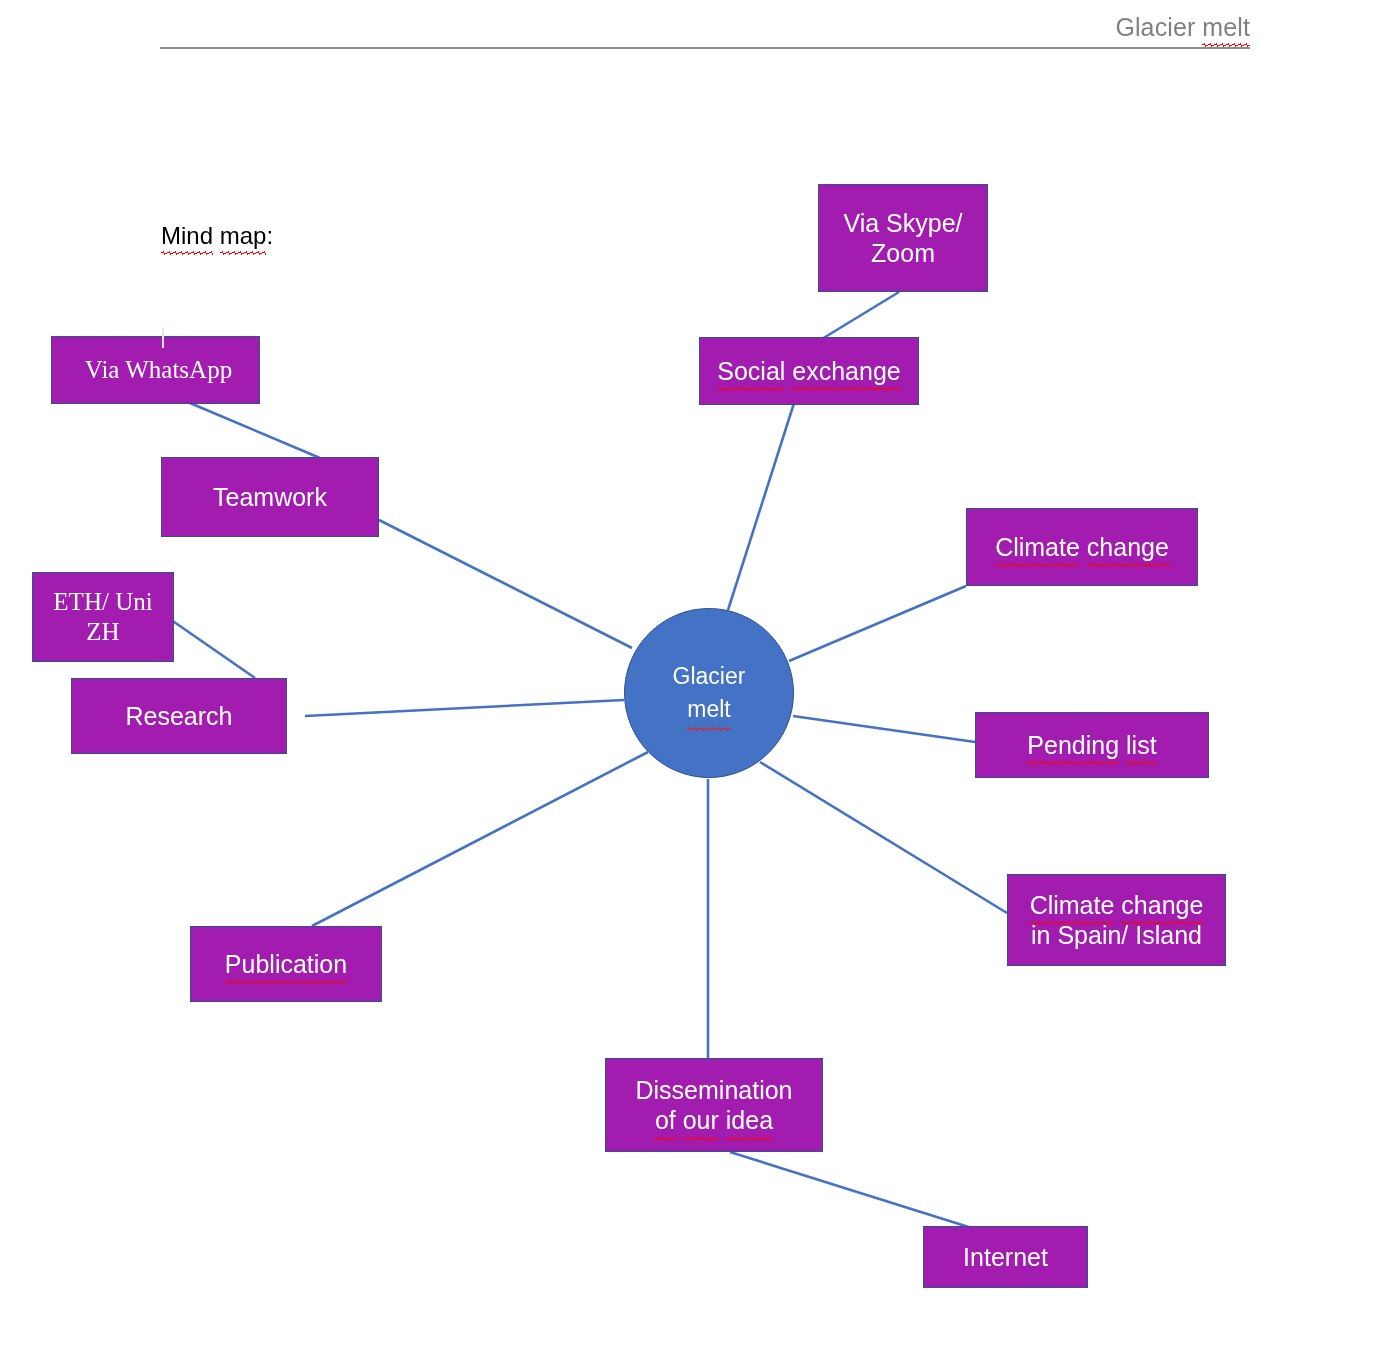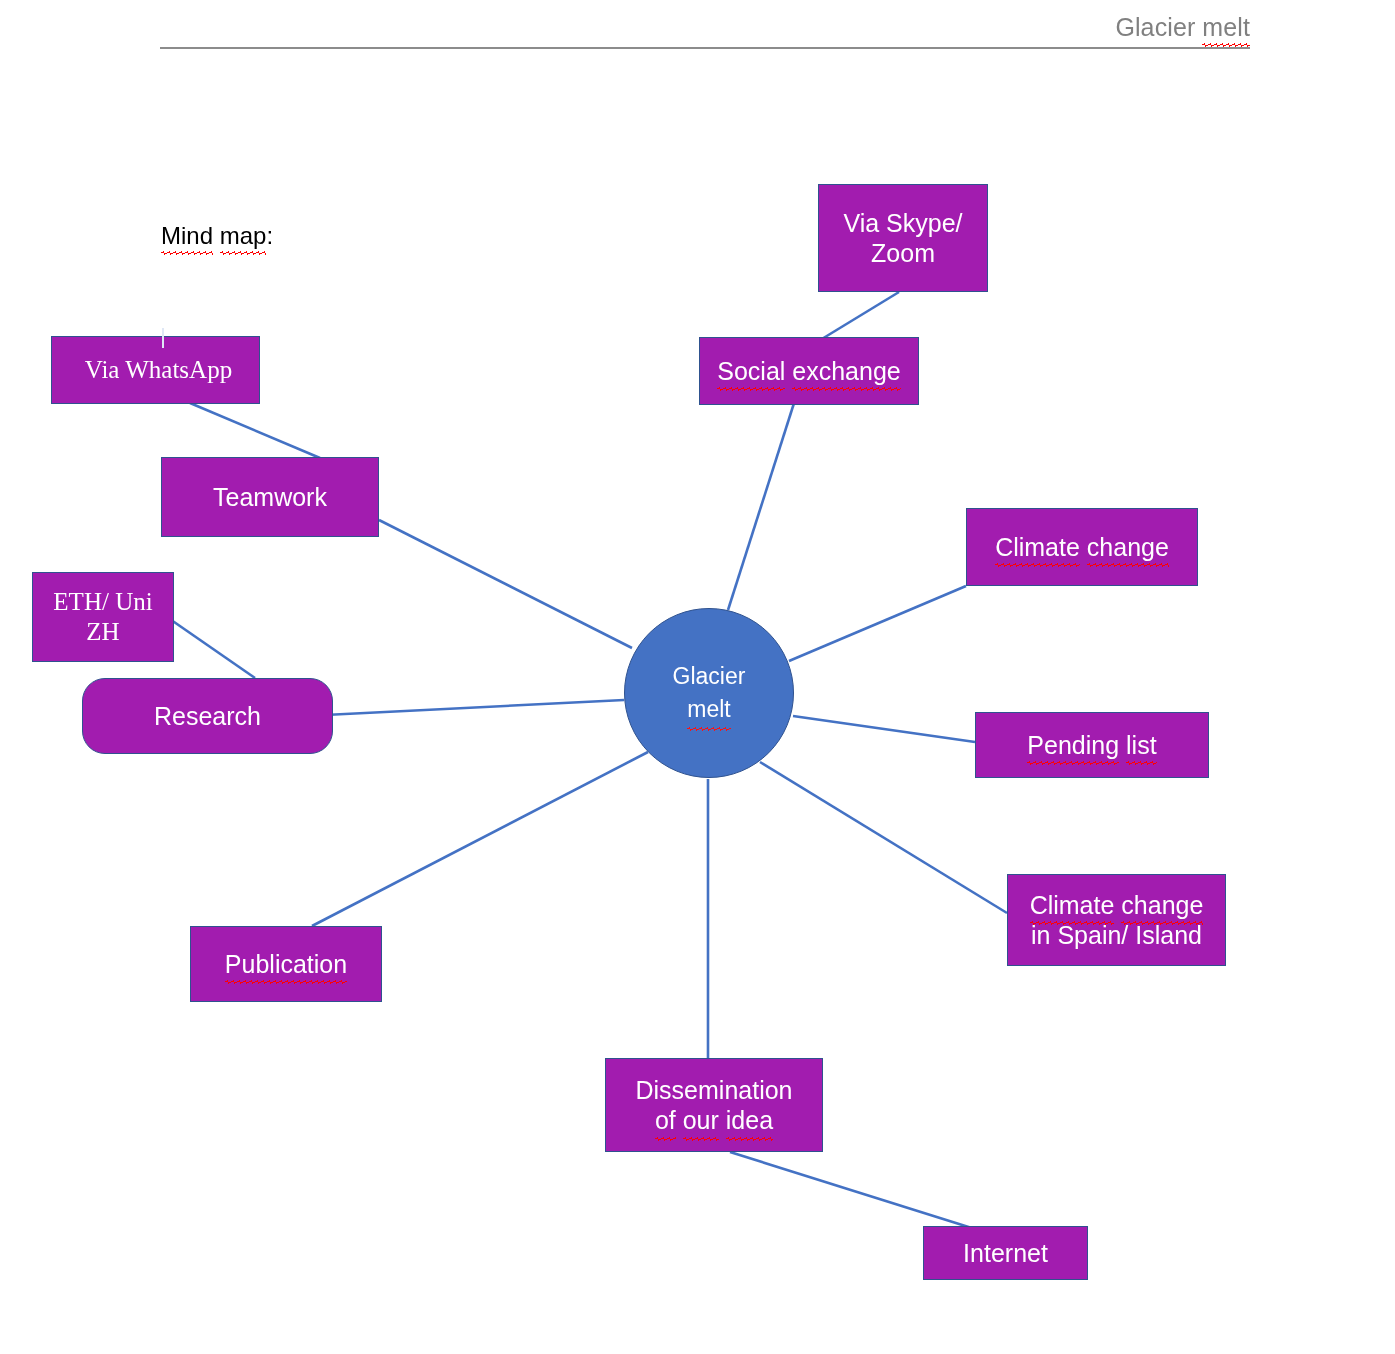--- a/index.html
+++ b/index.html
@@ -141,21 +141,21 @@
       </div>
     </div>
 
     <div class="node left-al" style="left:22px;top:572px;width:142px;height:90px;margin-left:10px;">
       <div class="inner" style="padding-left:14px;text-align:left;">
         <div>ETH/ Uni</div>
         <div style="text-align:center;">ZH</div>
       </div>
     </div>
 
-    <div class="node" style="left:82px;top:678px;width:251px;height:76px;border-radius:23px;">
+    <div class="node" style="left:71px;top:678px;width:216px;height:76px;">
       <div class="inner">
         <span>Research</span>
       </div>
     </div>
 
     <div class="node" style="left:966px;top:508px;width:232px;height:78px;">
       <div class="inner">
         <span class="sq">Climate</span>
         <span class="sq">change</span>
       </div>
@@ -188,21 +188,21 @@
       <div class="inner" style="padding:0 8px;">
         <div>Dissemination</div>
         <div>
           <span class="sq">of</span>
           <span class="sq">our</span>
           <span class="sq">idea</span>
         </div>
       </div>
     </div>
 
-    <div class="node" style="left:923px;top:1226px;width:165px;height:54px;">
+    <div class="node" style="left:923px;top:1226px;width:165px;height:62px;">
       <div class="inner">
         <span>Internet</span>
       </div>
     </div>
 
     <div class="circle-node" style="left:624px;top:608px;width:170px;height:170px;">
       <div class="inner">
         <div>Glacier</div>
         <div><span class="sq sq-w">melt</span></div>
       </div>

